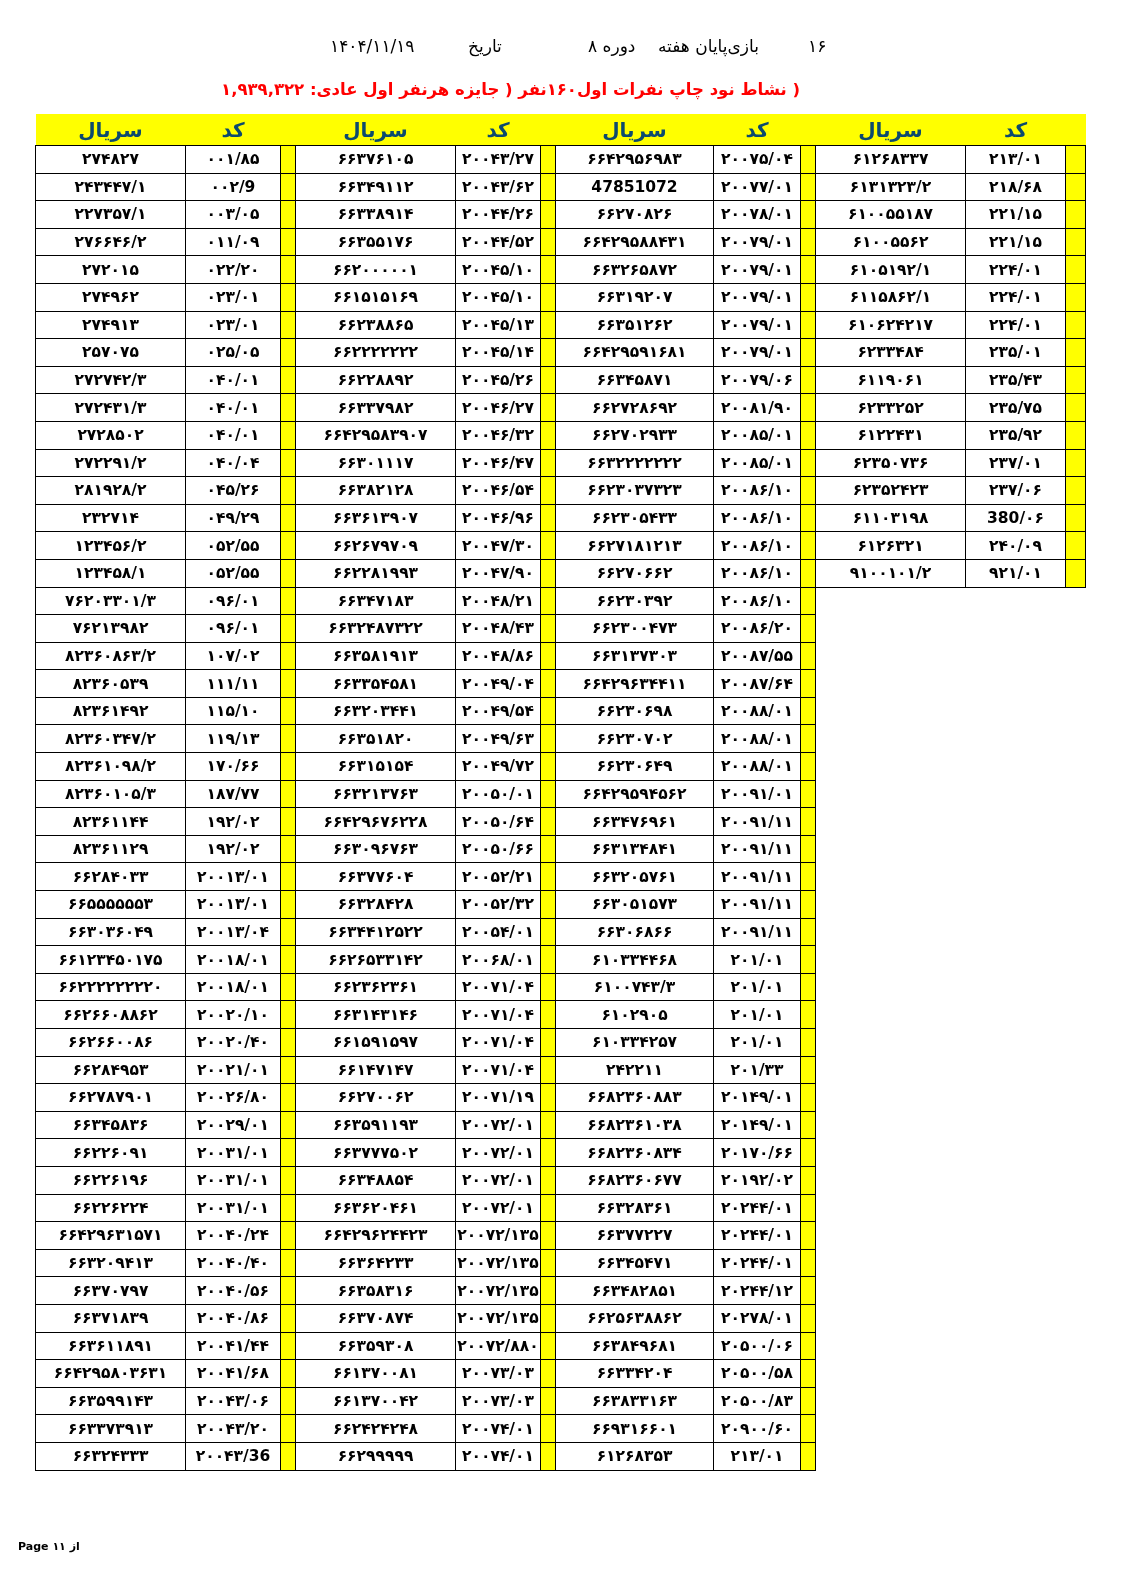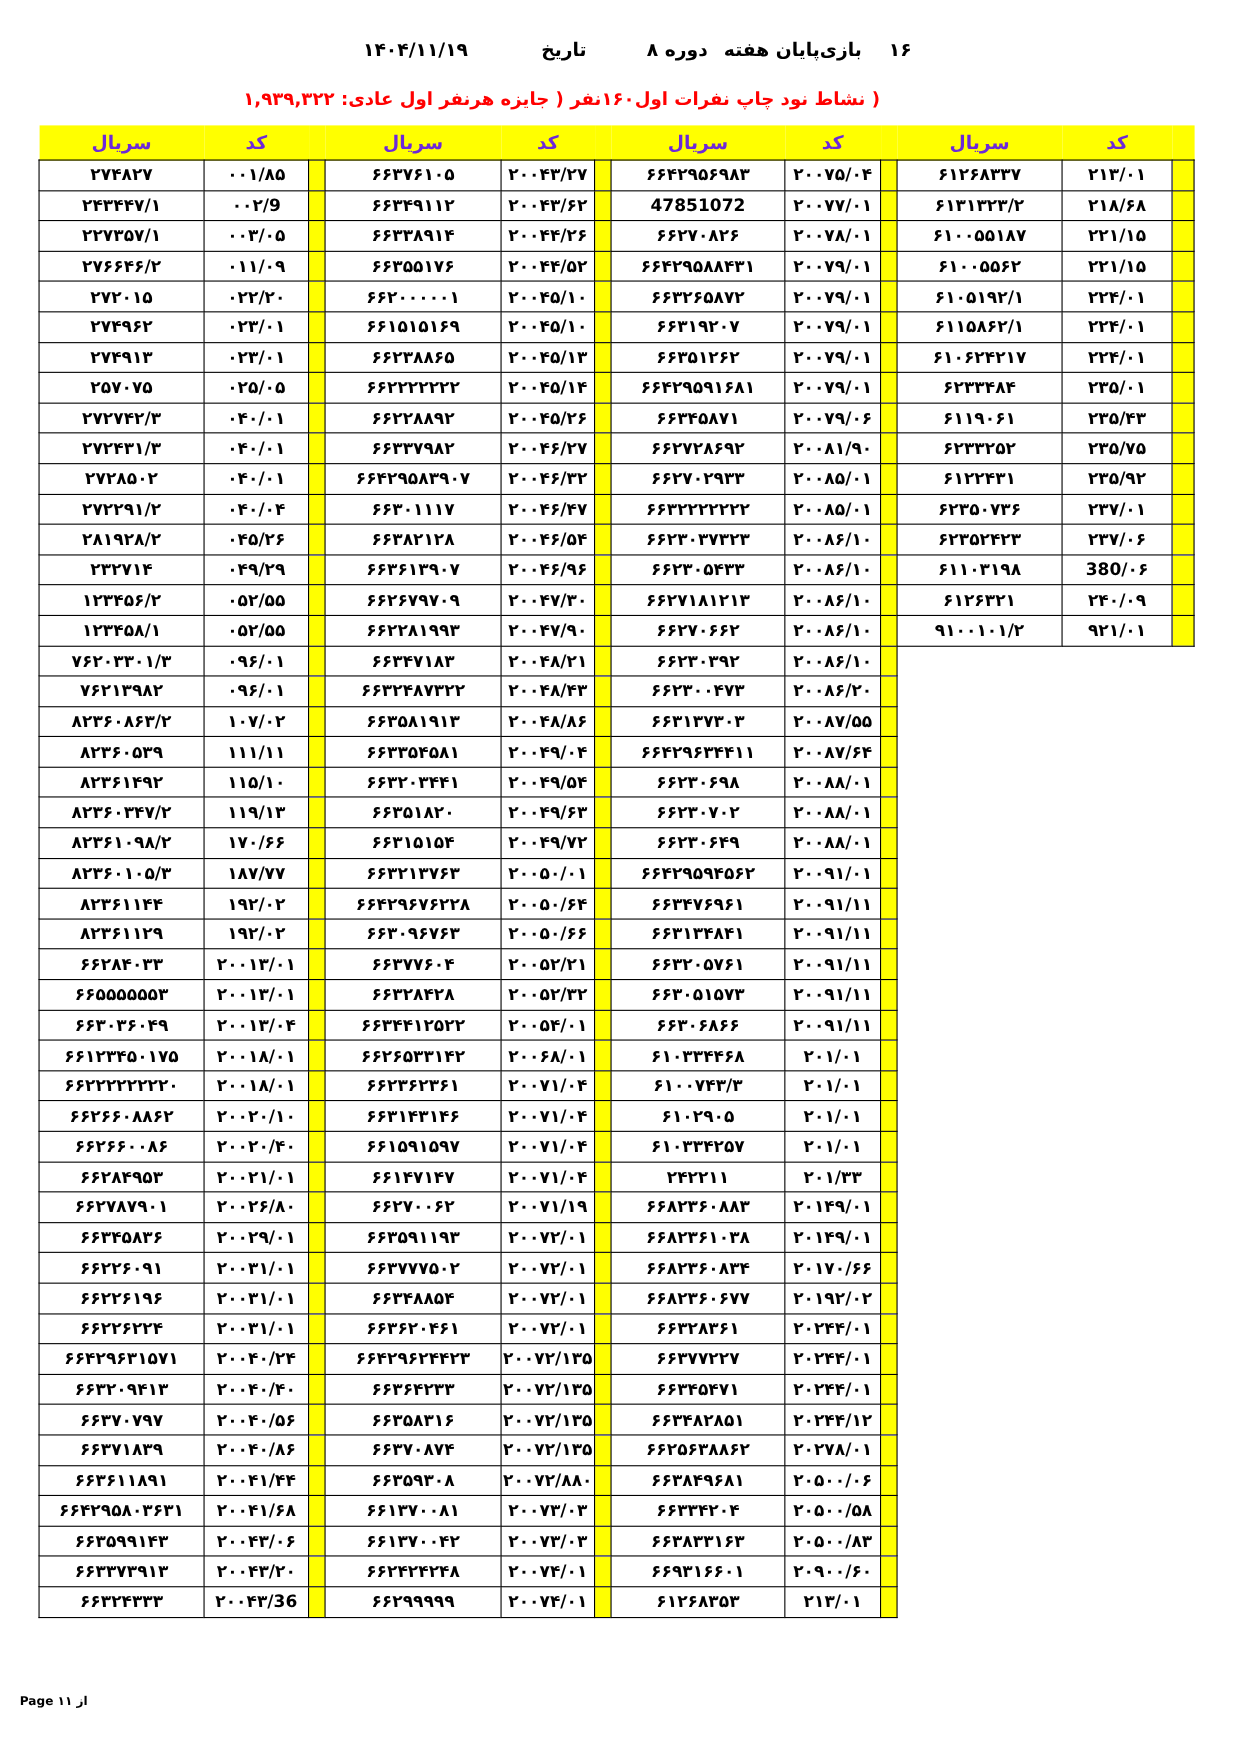--- a/index.html
+++ b/index.html
@@ -1,34 +1,34 @@
 <!DOCTYPE html>
 <html><head>
 <meta charset="utf-8">
 <style>
   html,body{margin:0;padding:0;background:#fff;}
   body{width:1122px;height:1587px;position:relative;font-family:"DejaVu Sans",sans-serif;overflow:hidden;}
-  .hdr-item{position:absolute;font-weight:bold;font-size:17px;color:#000;white-space:nowrap;direction:rtl;}
+  .hdr-item{position:absolute;font-weight:normal;font-size:17px;color:#000;white-space:nowrap;direction:rtl;}
   .subtitle{position:absolute;top:80px;left:338px;width:462px;display:flex;flex-direction:row;direction:rtl;
             justify-content:space-between;align-items:center;font-weight:bold;font-size:16.5px;color:#ff0000;white-space:nowrap;}
   .table-wrap{position:absolute;top:114px;left:35px;width:1050px;}
   table{border-collapse:collapse;table-layout:fixed;width:1050px;direction:rtl;}
-  th{height:31px;background:#ffff00;color:#6d28d9;font-size:17px;font-weight:bold;border:none;padding:0;text-align:center;}
+  th{height:31px;background:#ffff00;color:#0c4a6e;font-size:20px;font-weight:bold;border:none;padding:0;text-align:center;}
   td{height:26.6px;border:1.6px solid #000;padding:0;text-align:center;font-weight:bold;font-size:15.5px;color:#000;
      white-space:nowrap;overflow:hidden;direction:rtl;background:#fff;}
   td.sep{background:#ffff00;}
   td.blank{border:none;background:transparent;}
   .footer-right{position:absolute;right:37px;top:1592px;font-weight:normal;font-size:16px;color:#4d7c0f;direction:rtl;white-space:nowrap;}
   .footer-left{position:absolute;left:18px;top:1540px;font-weight:bold;font-size:11px;color:#000;direction:rtl;white-space:nowrap;}
 </style>
 </head>
 <body>
 
 <div class="hdr-item" style="top:36px;left:330px;">۱۴۰۴/۱۱/۱۹</div>
-<div class="hdr-item" style="top:36px;left:468px;margin-left:24px;">تاریخ</div>
+<div class="hdr-item" style="top:36px;left:468px;">تاریخ</div>
 <div class="hdr-item" style="top:36px;left:588px;">دوره ۸</div>
 <div class="hdr-item" style="top:36px;left:658px;">بازی‌پایان هفته</div>
 <div class="hdr-item" style="top:36px;left:808px;">۱۶</div>
 
 <div class="subtitle">
   <span>( نشاط نود چاپ نفرات اول</span>
   <span>۱۶۰نفر ( جایزه هرنفر اول عادی: ۱,۹۳۹,۳۲۲</span>
 </div>
 
 <div class="table-wrap">

